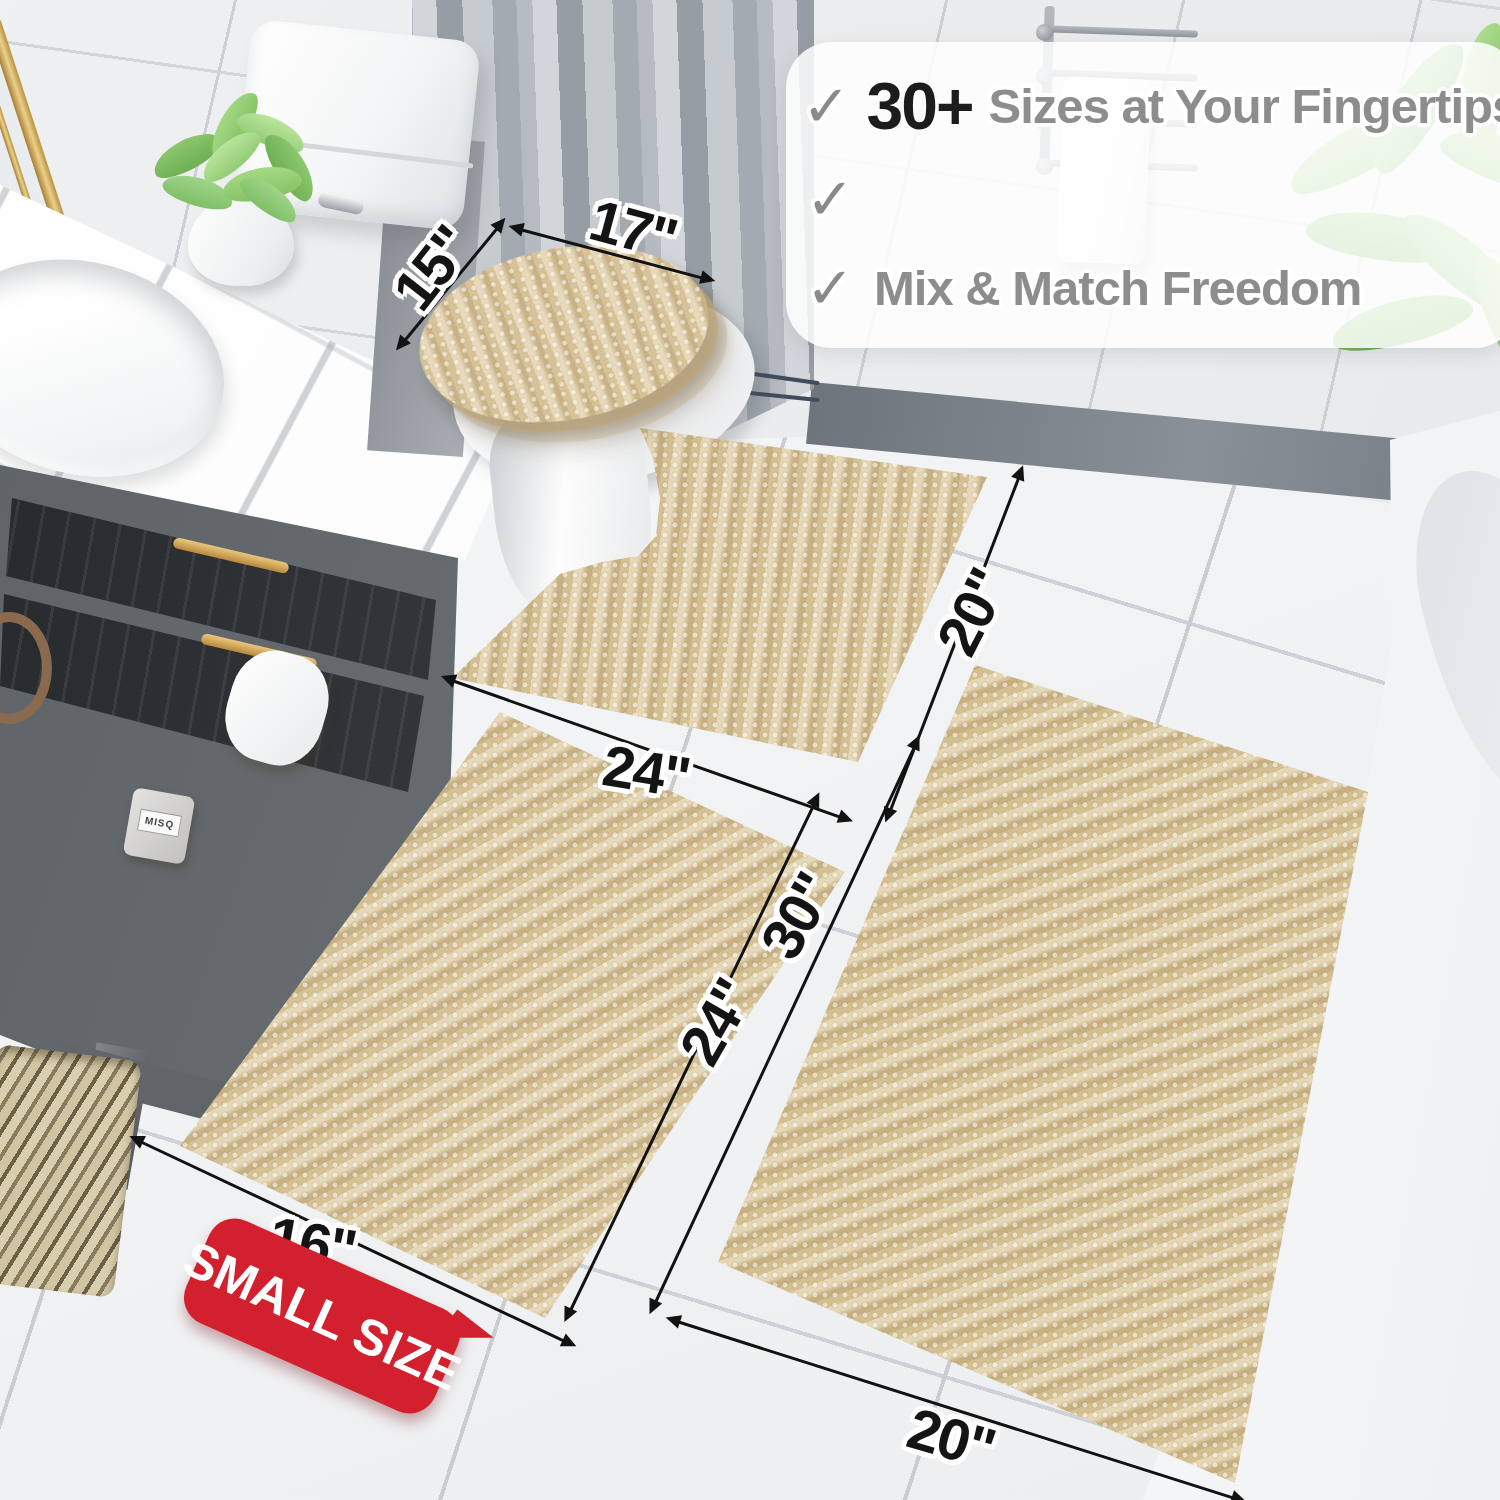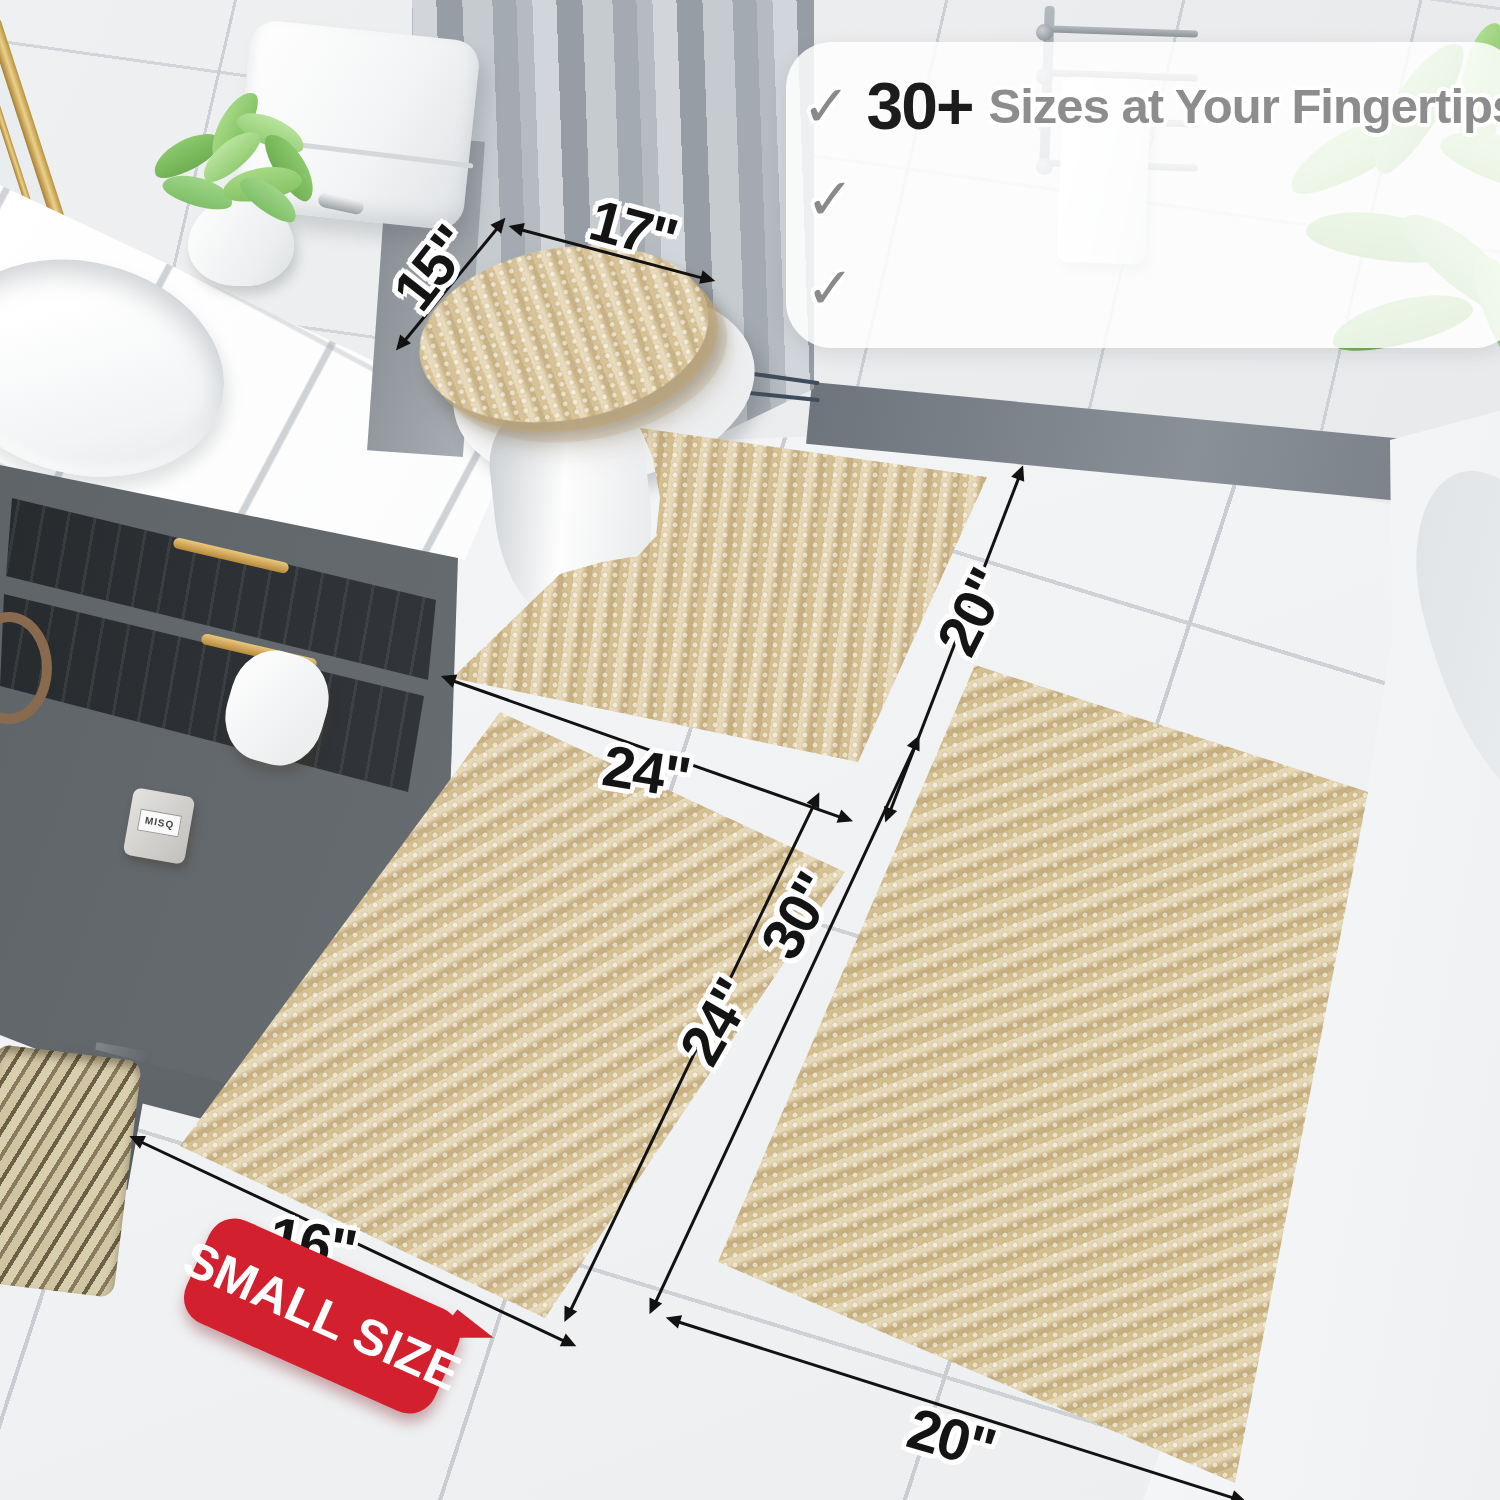--- a/index.html
+++ b/index.html
@@ -228,20 +228,21 @@
     <div class="brow">
       <span class="bcheck">✓</span>
       <span class="bnum">30+</span>
       <span class="blabel">Sizes at Your Fingertips</span>
     </div>
     <div class="brow">
       <span class="bcheck">✓</span>
     </div>
     <div class="brow">
       <span class="bcheck">✓</span>
+      <span class="blabel">Mix &amp; Match Freedom</span>
     </div>
   </div>
 
   <div class="arrow" style="left:404px;top:340px;width:148px;transform:rotate(-50.5deg);"></div>
   <div class="arrow" style="left:520px;top:228px;width:190px;transform:rotate(14.9deg);"></div>
   <div class="arrow" style="left:452px;top:679px;width:413px;transform:rotate(19.4deg);"></div>
   <div class="arrow" style="left:890px;top:810px;width:359px;transform:rotate(-68.9deg);"></div>
   <div class="arrow" style="left:570px;top:1310px;width:564px;transform:rotate(-64.3deg);"></div>
   <div class="arrow" style="left:655px;top:1302px;width:615px;transform:rotate(-65deg);"></div>
   <div class="arrow" style="left:140px;top:1140px;width:470px;transform:rotate(25.2deg);"></div>

